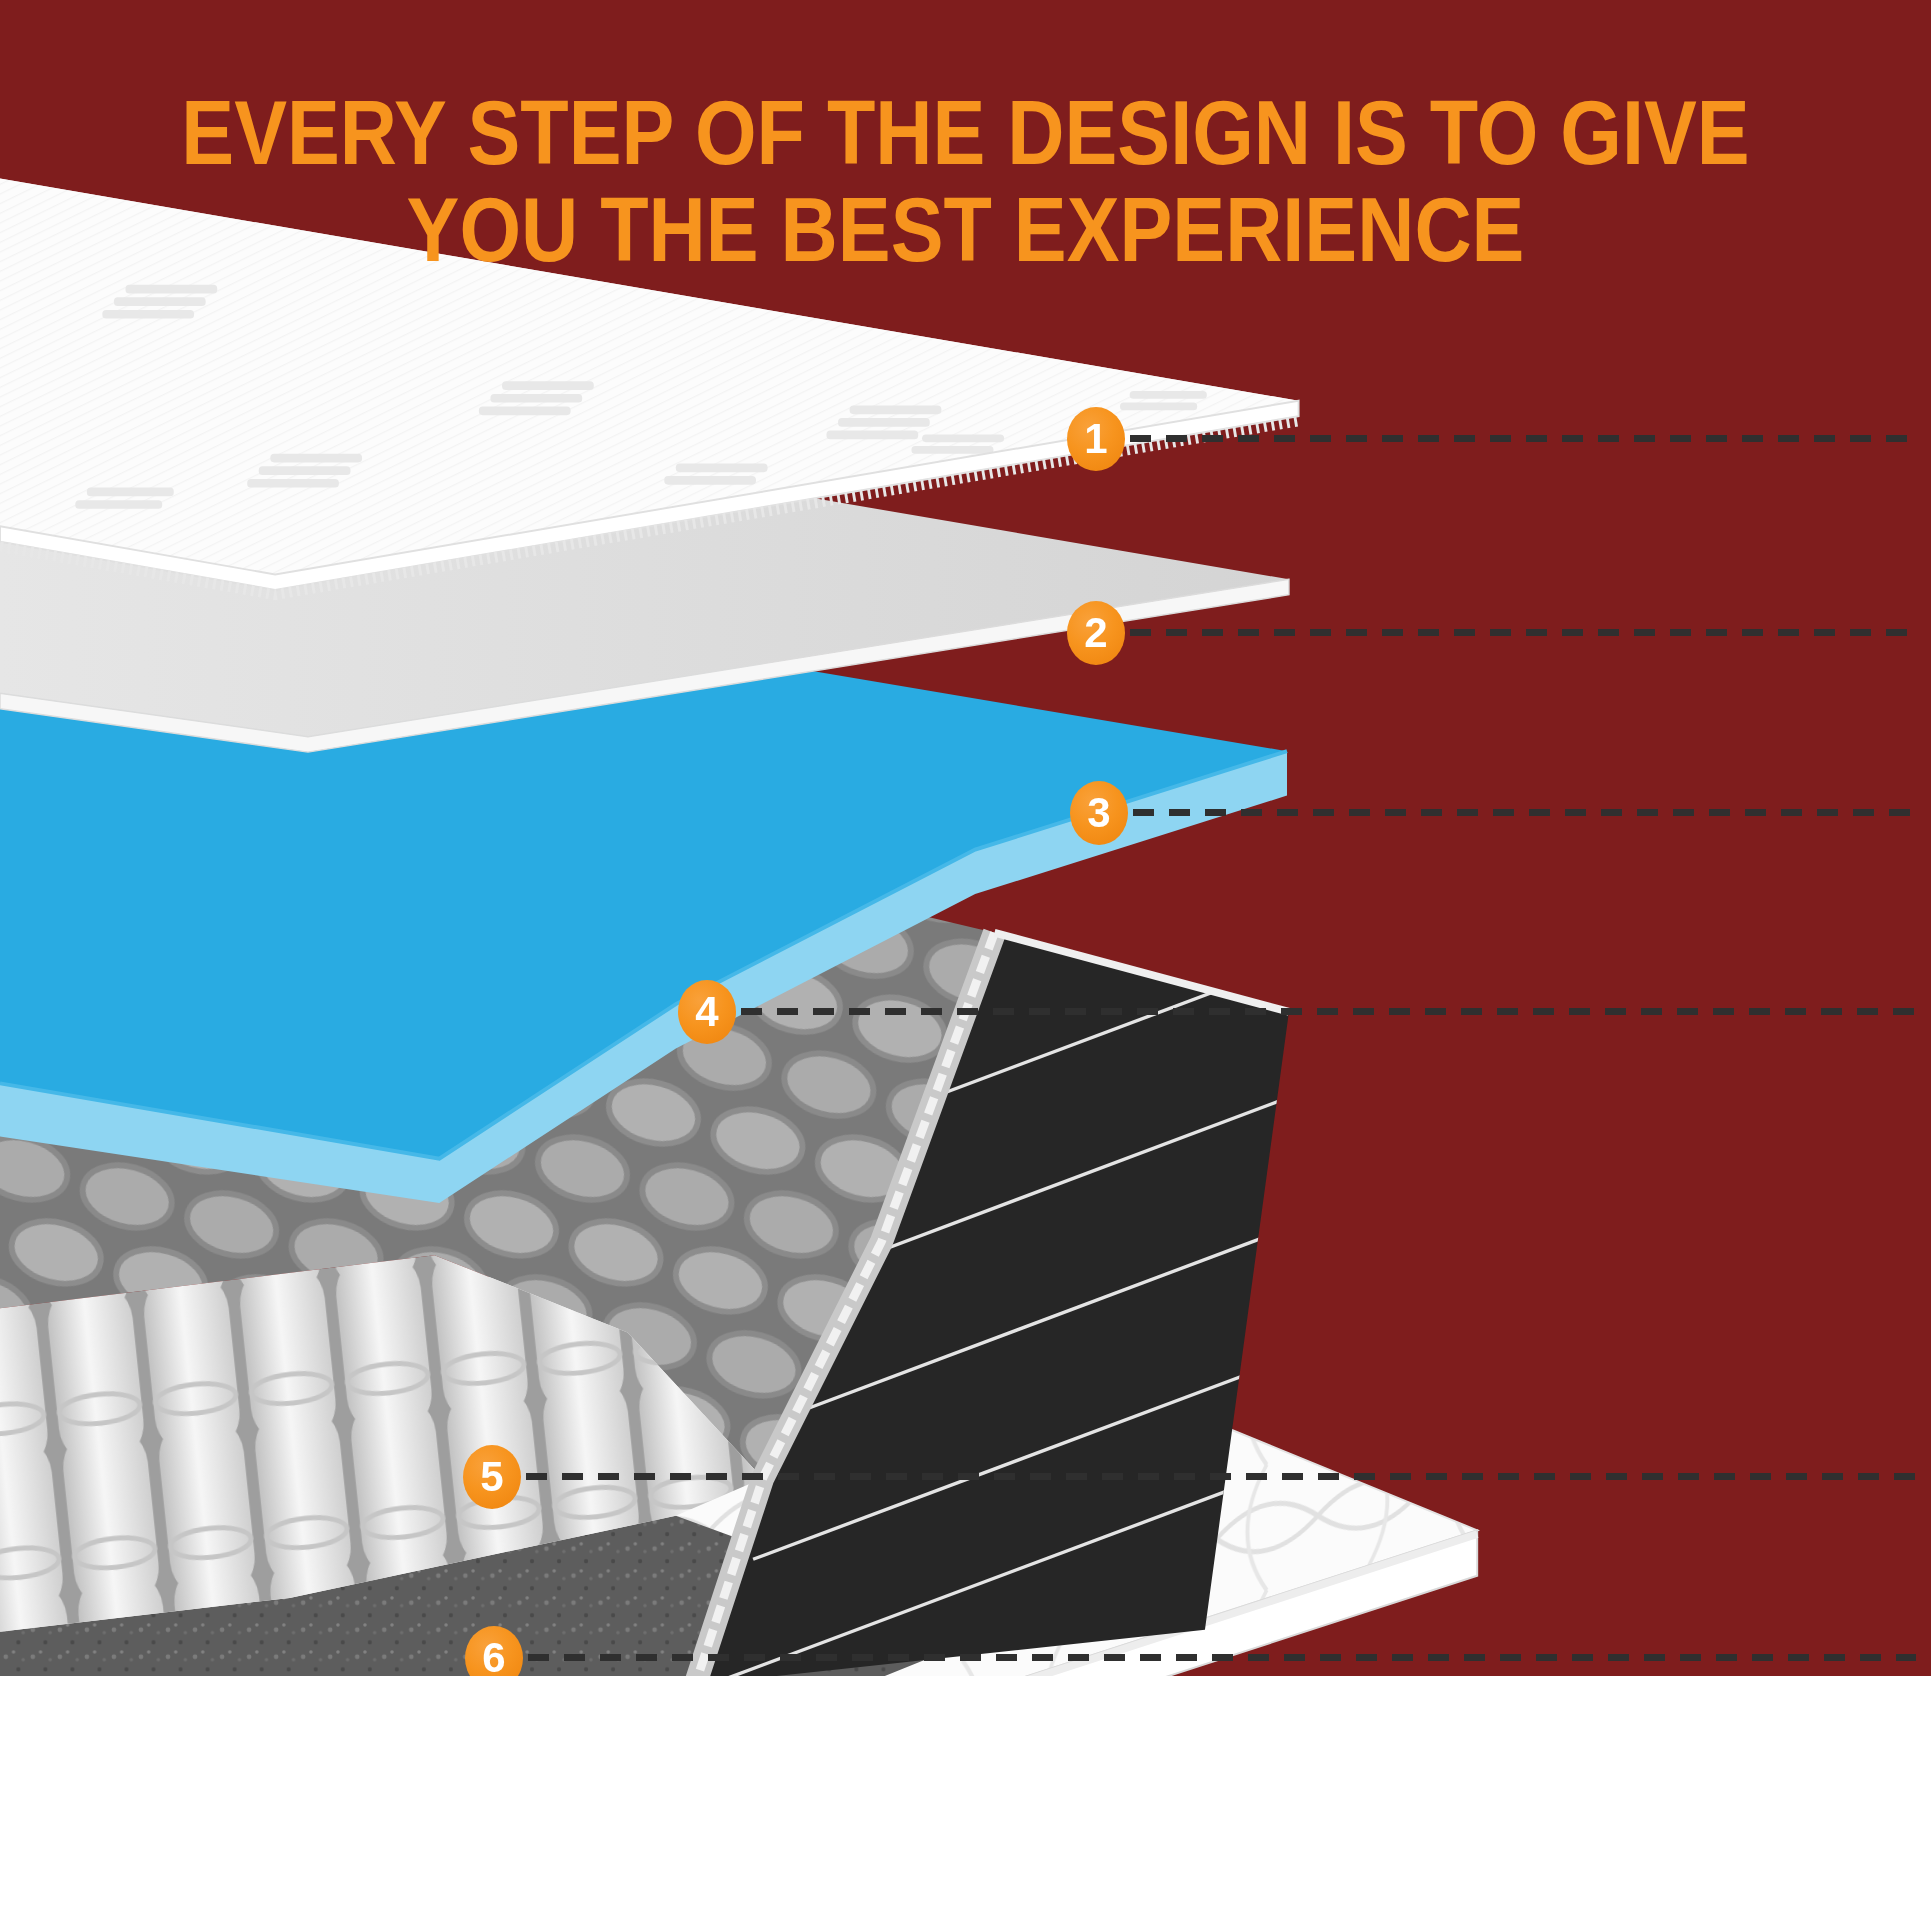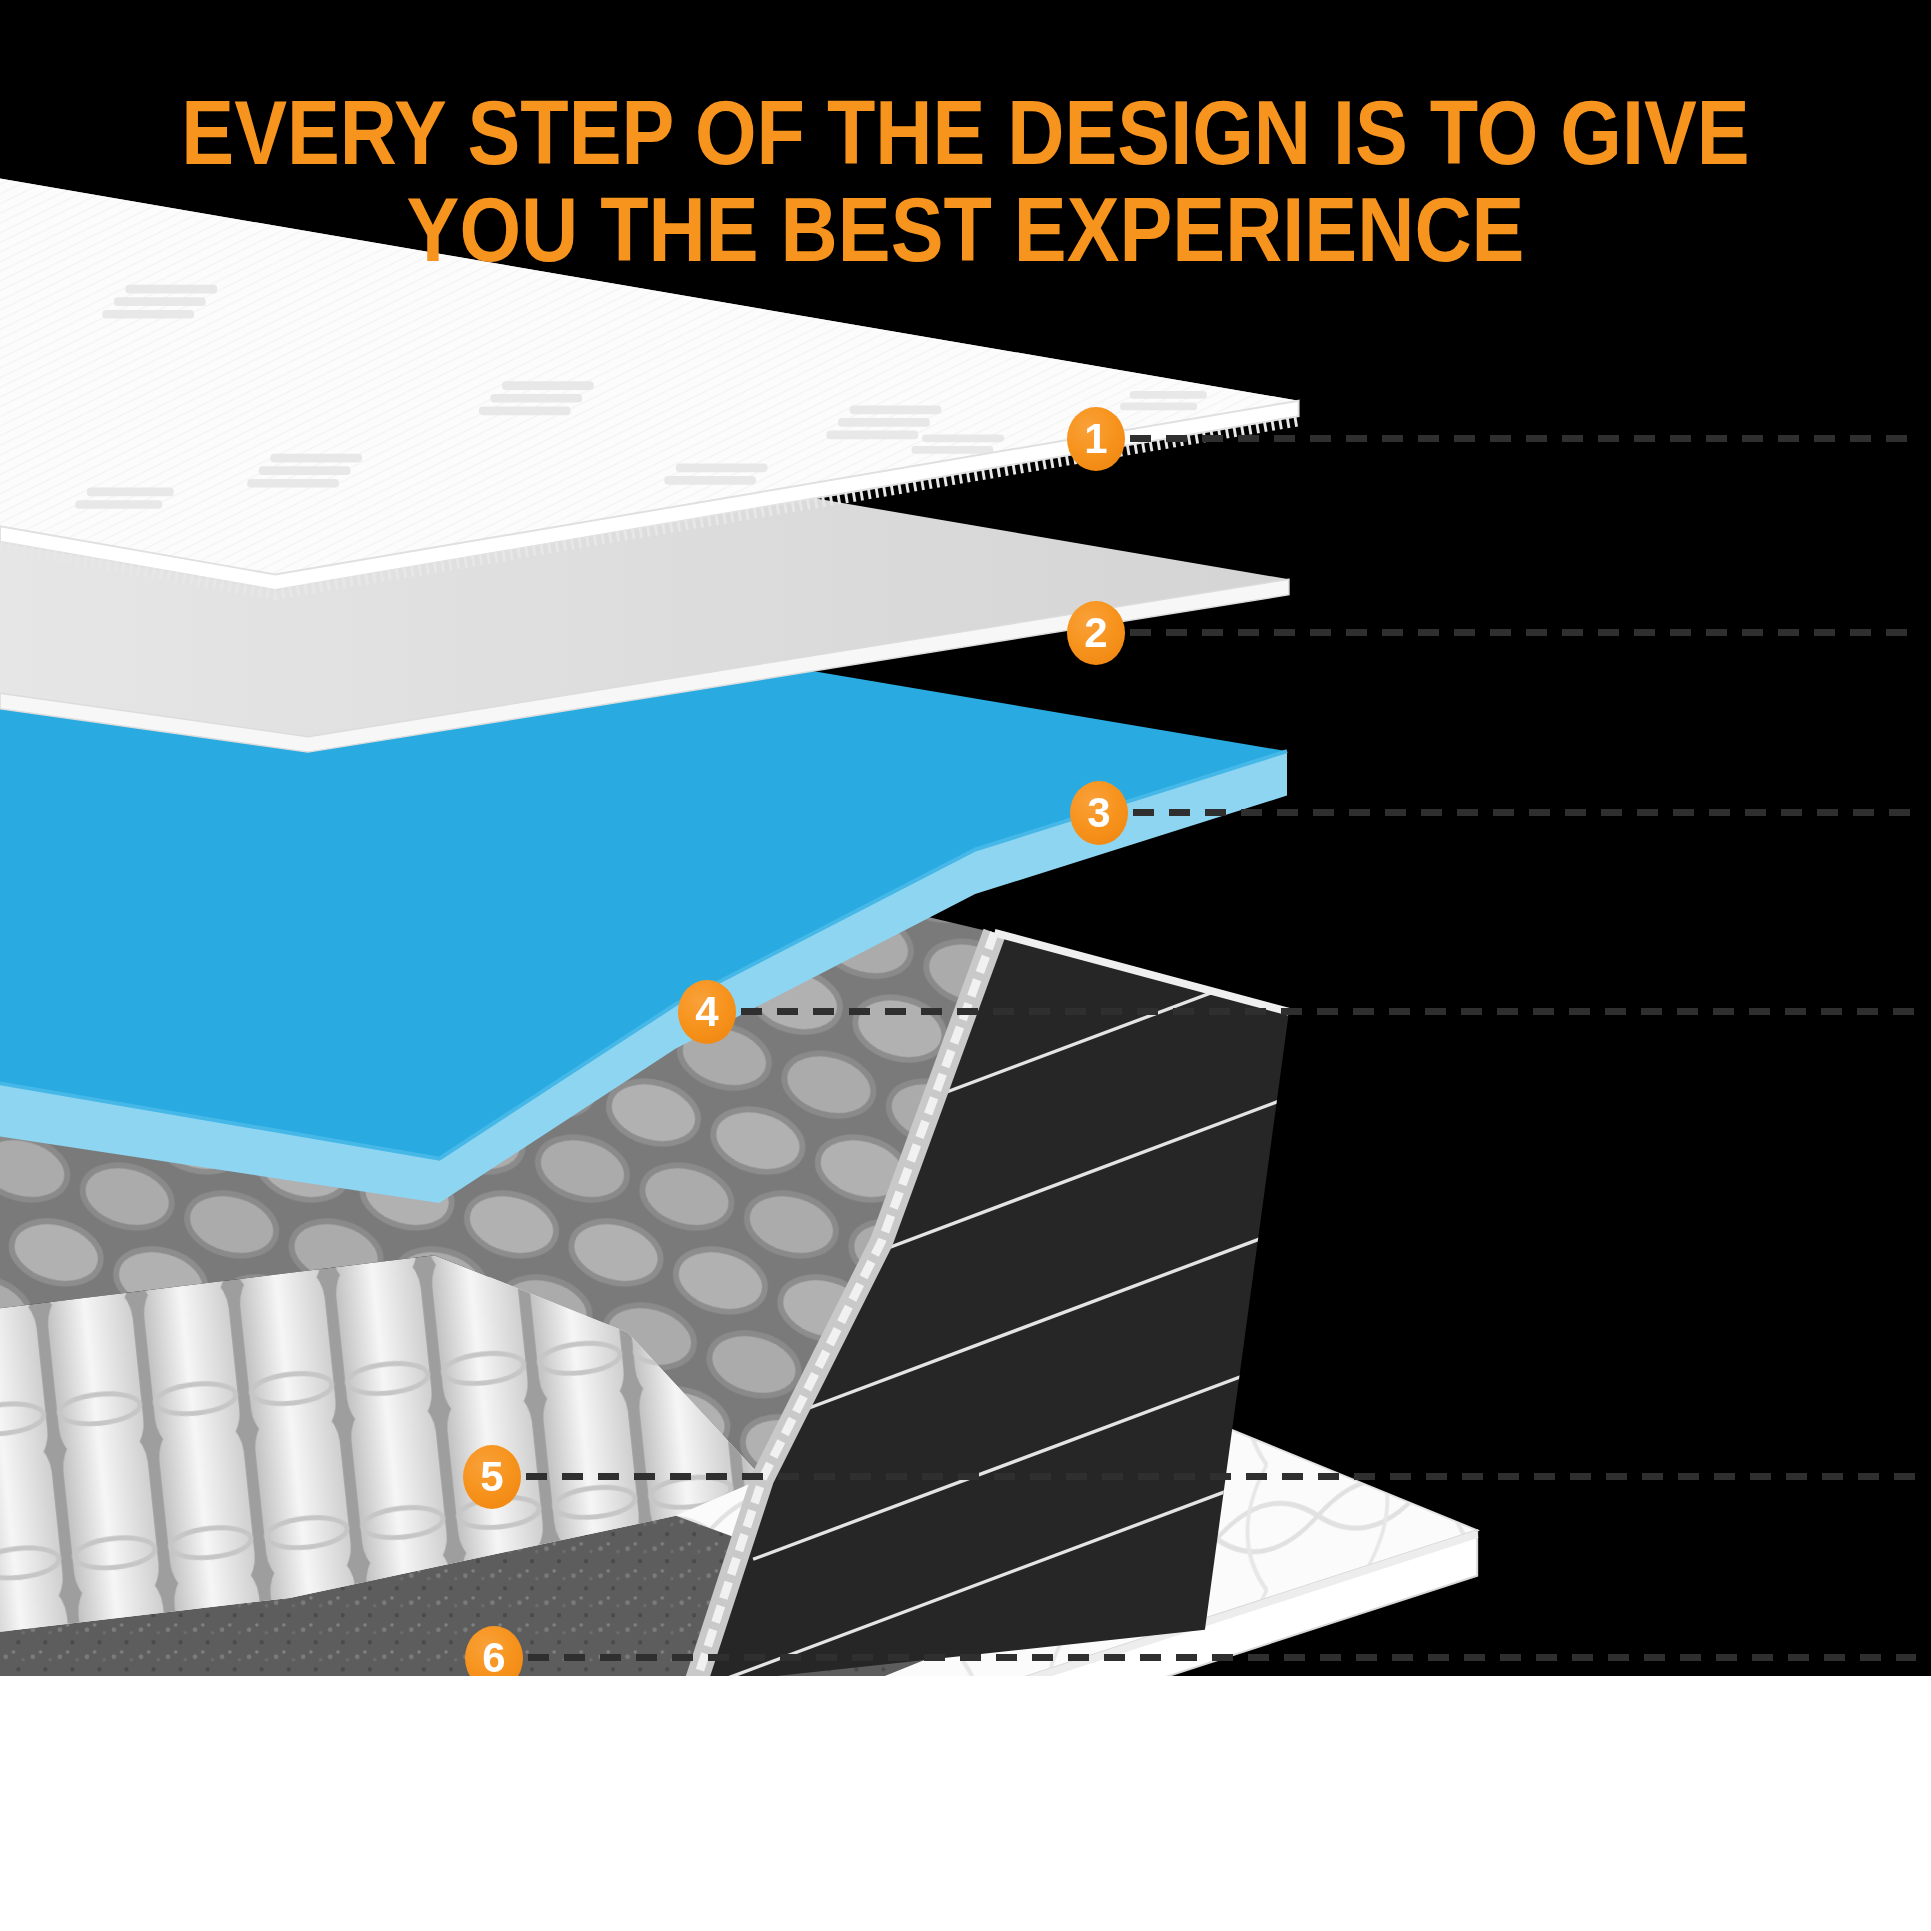--- a/index.html
+++ b/index.html
@@ -1,16 +1,16 @@
 <!DOCTYPE html>
 <html><head>
 <meta charset="utf-8">
 <style>
   html,body{margin:0;padding:0;background:#ffffff;}
-  .stage{position:relative;width:1931px;height:1676px;overflow:hidden;background:#000000;
+  .stage{position:relative;width:1931px;height:1676px;overflow:hidden;background:#7f1d1d;
          font-family:"DejaVu Sans", sans-serif;}
   
   .title{position:absolute;top:25px;left:0;width:1931px;text-align:center;
          color:#F7941E;font-family:"Liberation Sans", sans-serif;font-weight:bold;
          font-size:90px;line-height:1.08;letter-spacing:0px;
          transform:scaleX(.88);transform-origin:50% 0;}
   .title span{display:block;}
   
   .art{position:absolute;left:0;top:0;width:1931px;height:1931px;}
   

